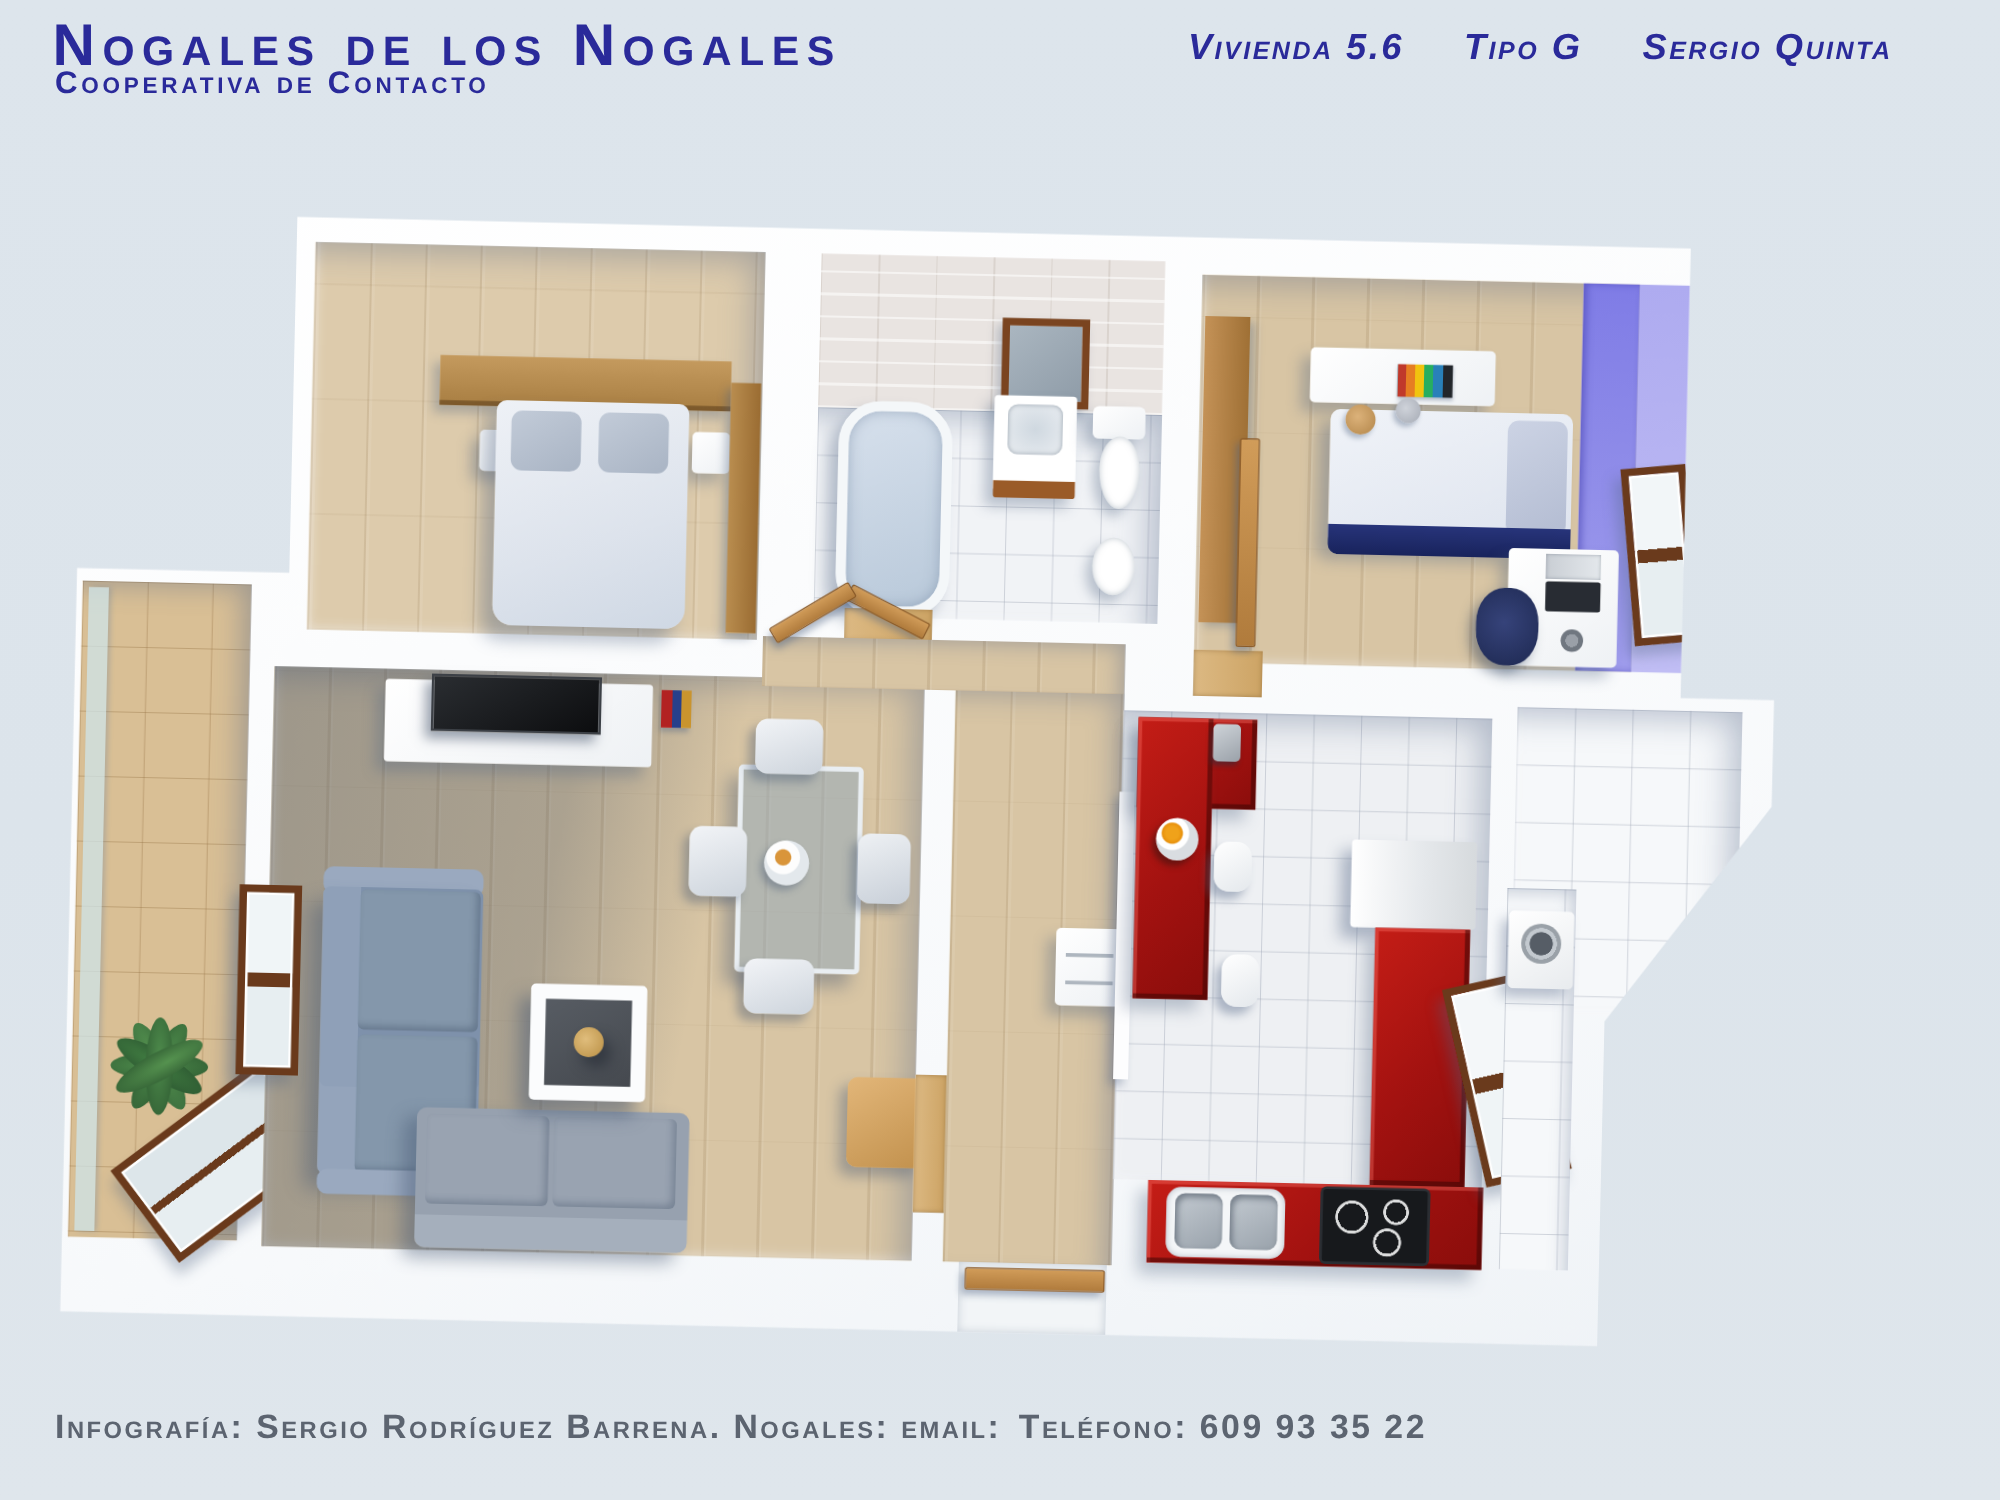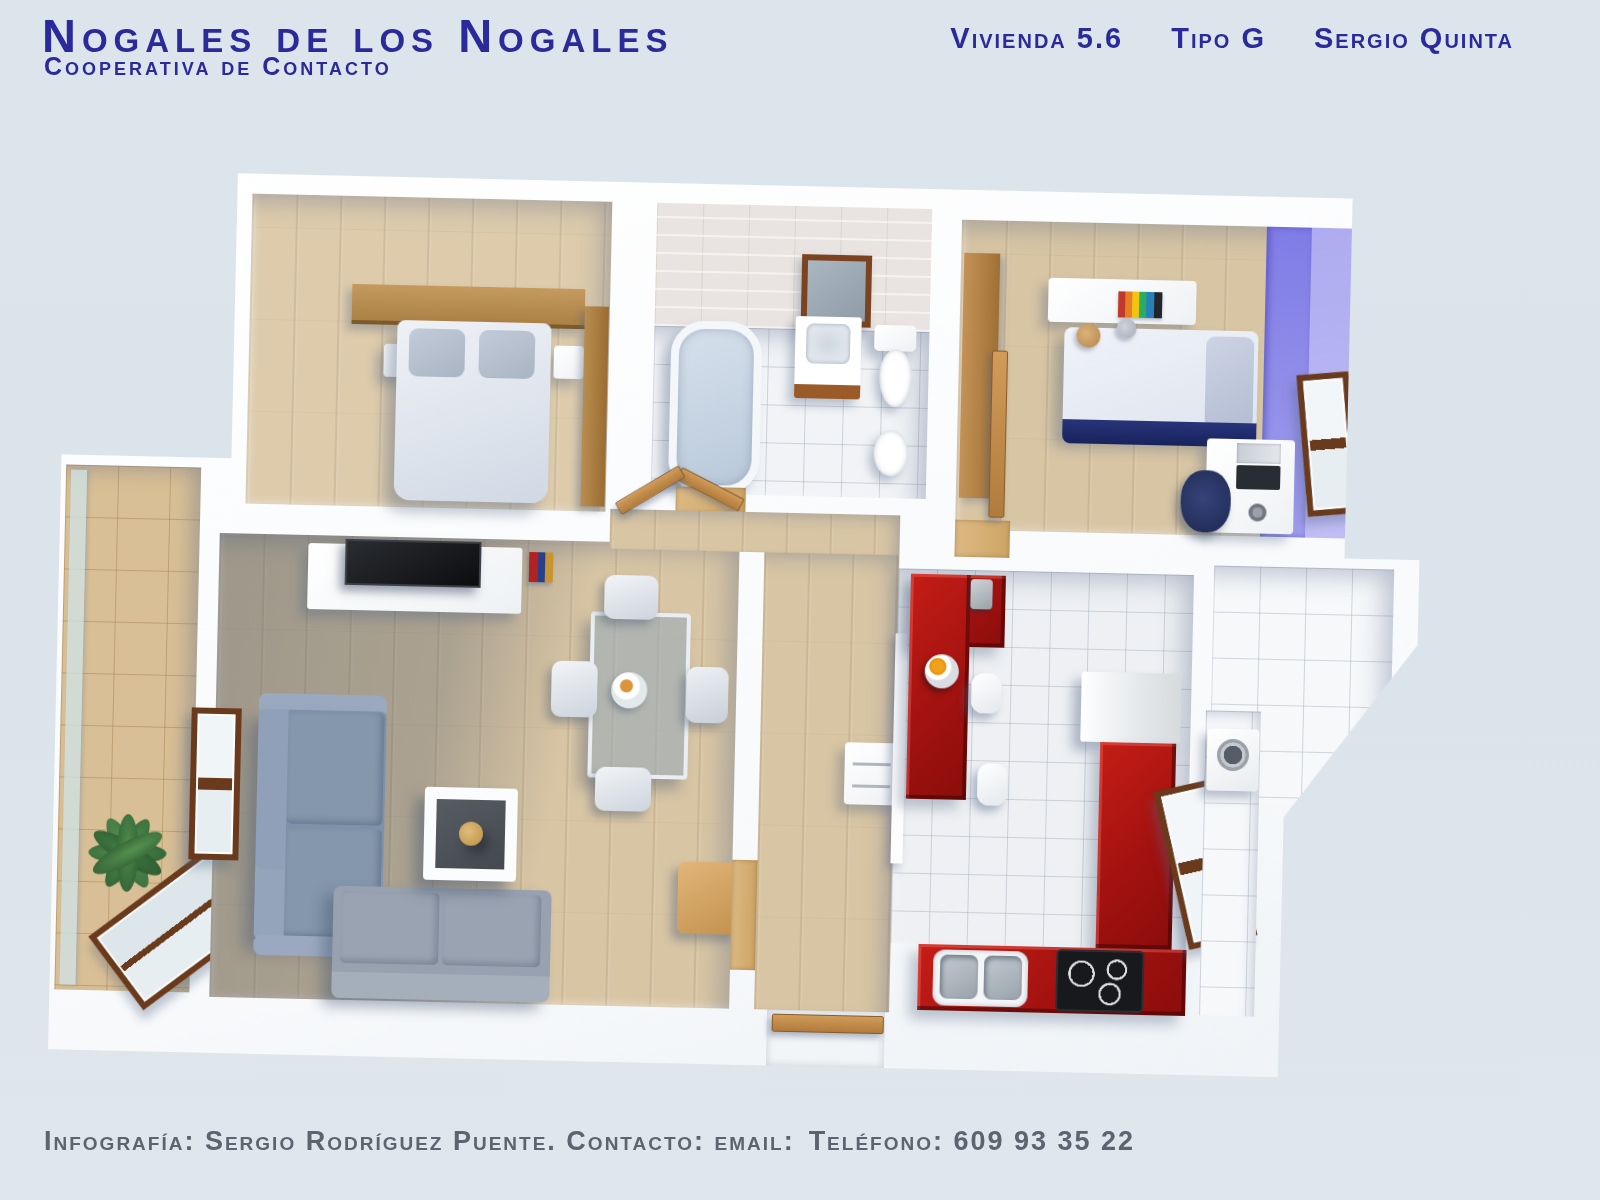--- a/index.html
+++ b/index.html
@@ -3,21 +3,21 @@
 <meta charset="utf-8">
 <style>
   html,body{margin:0;padding:0;}
   body{width:1600px;height:1200px;overflow:hidden;font-family:"Liberation Sans",sans-serif;}
   .stage{position:relative;width:1600px;height:1200px;background:linear-gradient(180deg,#dde5ec 0%,#dce4eb 55%,#dfe6ec 100%);overflow:hidden;}
   .abs{position:absolute;}
   
   .sc{font-variant:small-caps;font-weight:700;letter-spacing:.10em;color:#2a2a9a;}
   .title{left:42px;top:8px;font-size:47px;letter-spacing:6px;}
   .subtitle{left:44px;top:52px;font-size:25px;letter-spacing:3px;}
-  .hdr-right{right:86px;top:22px;display:flex;gap:48px;font-size:29px;letter-spacing:2px;}
+  .hdr-right{right:86px;top:22px;display:flex;gap:48px;font-size:29px;letter-spacing:2px;font-style:italic;}
   .footer{left:44px;top:1126px;display:flex;align-items:baseline;gap:14px;white-space:nowrap;}
   .footer .tech{font-variant:small-caps;font-weight:700;letter-spacing:2px;font-size:27px;color:#5c6470;}
   .footer .mail{font-size:33px;font-weight:400;color:#4d5763;letter-spacing:0;}
   
   .plan{left:50px;top:160px;width:1400px;height:920px;transform:rotate(1.3deg);transform-origin:50% 40%;}
   .mass{left:0;top:0;width:1400px;height:920px;background:linear-gradient(165deg,#ffffff 0%,#f7f9fb 70%,#eef2f6 100%);
         clip-path:polygon(180px 25px,1295px 25px,1295px 385px,1370px 385px,1370px 470px,1240px 645px,1240px 905px,10px 905px,10px 310px,180px 310px);
         filter:drop-shadow(-28px 26px 32px rgba(96,115,146,.48)) drop-shadow(16px 42px 55px rgba(96,115,146,.26));}
   .room{box-shadow:inset -16px 14px 26px -8px rgba(88,106,138,.40),inset 5px -5px 10px -4px rgba(255,255,255,.5);}
   .wood{background-color:#d8c5a4;background-image:repeating-linear-gradient(90deg,rgba(125,95,55,.14) 0 2px,rgba(255,255,255,.08) 2px 4px,transparent 4px 44px),repeating-linear-gradient(0deg,rgba(125,95,55,.06) 0 1px,transparent 1px 92px);}
@@ -159,17 +159,17 @@
       <div class="abs tile big" style="left:1160px;top:540px;width:55px;height:305px;box-shadow:inset -8px 8px 14px -6px rgba(88,106,138,.35);"></div>
       <div class="abs" style="left:1162px;top:558px;width:52px;height:62px;background:linear-gradient(150deg,#ffffff,#e8ebee);border-radius:4px;box-shadow:-6px 7px 10px rgba(88,106,138,.4);"></div>
       <div class="abs" style="left:1172px;top:568px;width:32px;height:32px;background:radial-gradient(circle,#565d66 40%,#c3c9cf 42% 55%,#9aa1a8 56%);border-radius:50%;"></div>
 
       <div class="abs" style="left:743px;top:912px;width:88px;height:70px;background:repeating-linear-gradient(0deg,#232a33 0 6px,#1a2028 6px 12px);box-shadow:2px 3px 6px rgba(90,105,130,.5);"></div>
 
     </div>
   </div>
 
   <div class="abs footer">
-    <span class="tech">Infografía: Sergio Rodríguez Puente. Contacto: email:</span>
+    <span class="tech">Infografía: Sergio Rodríguez Barrena. Nogales: email:</span>
     <span class="tech">Teléfono: 609 93 35 22</span>
   </div>
 
 </div>
 
 </body></html>

